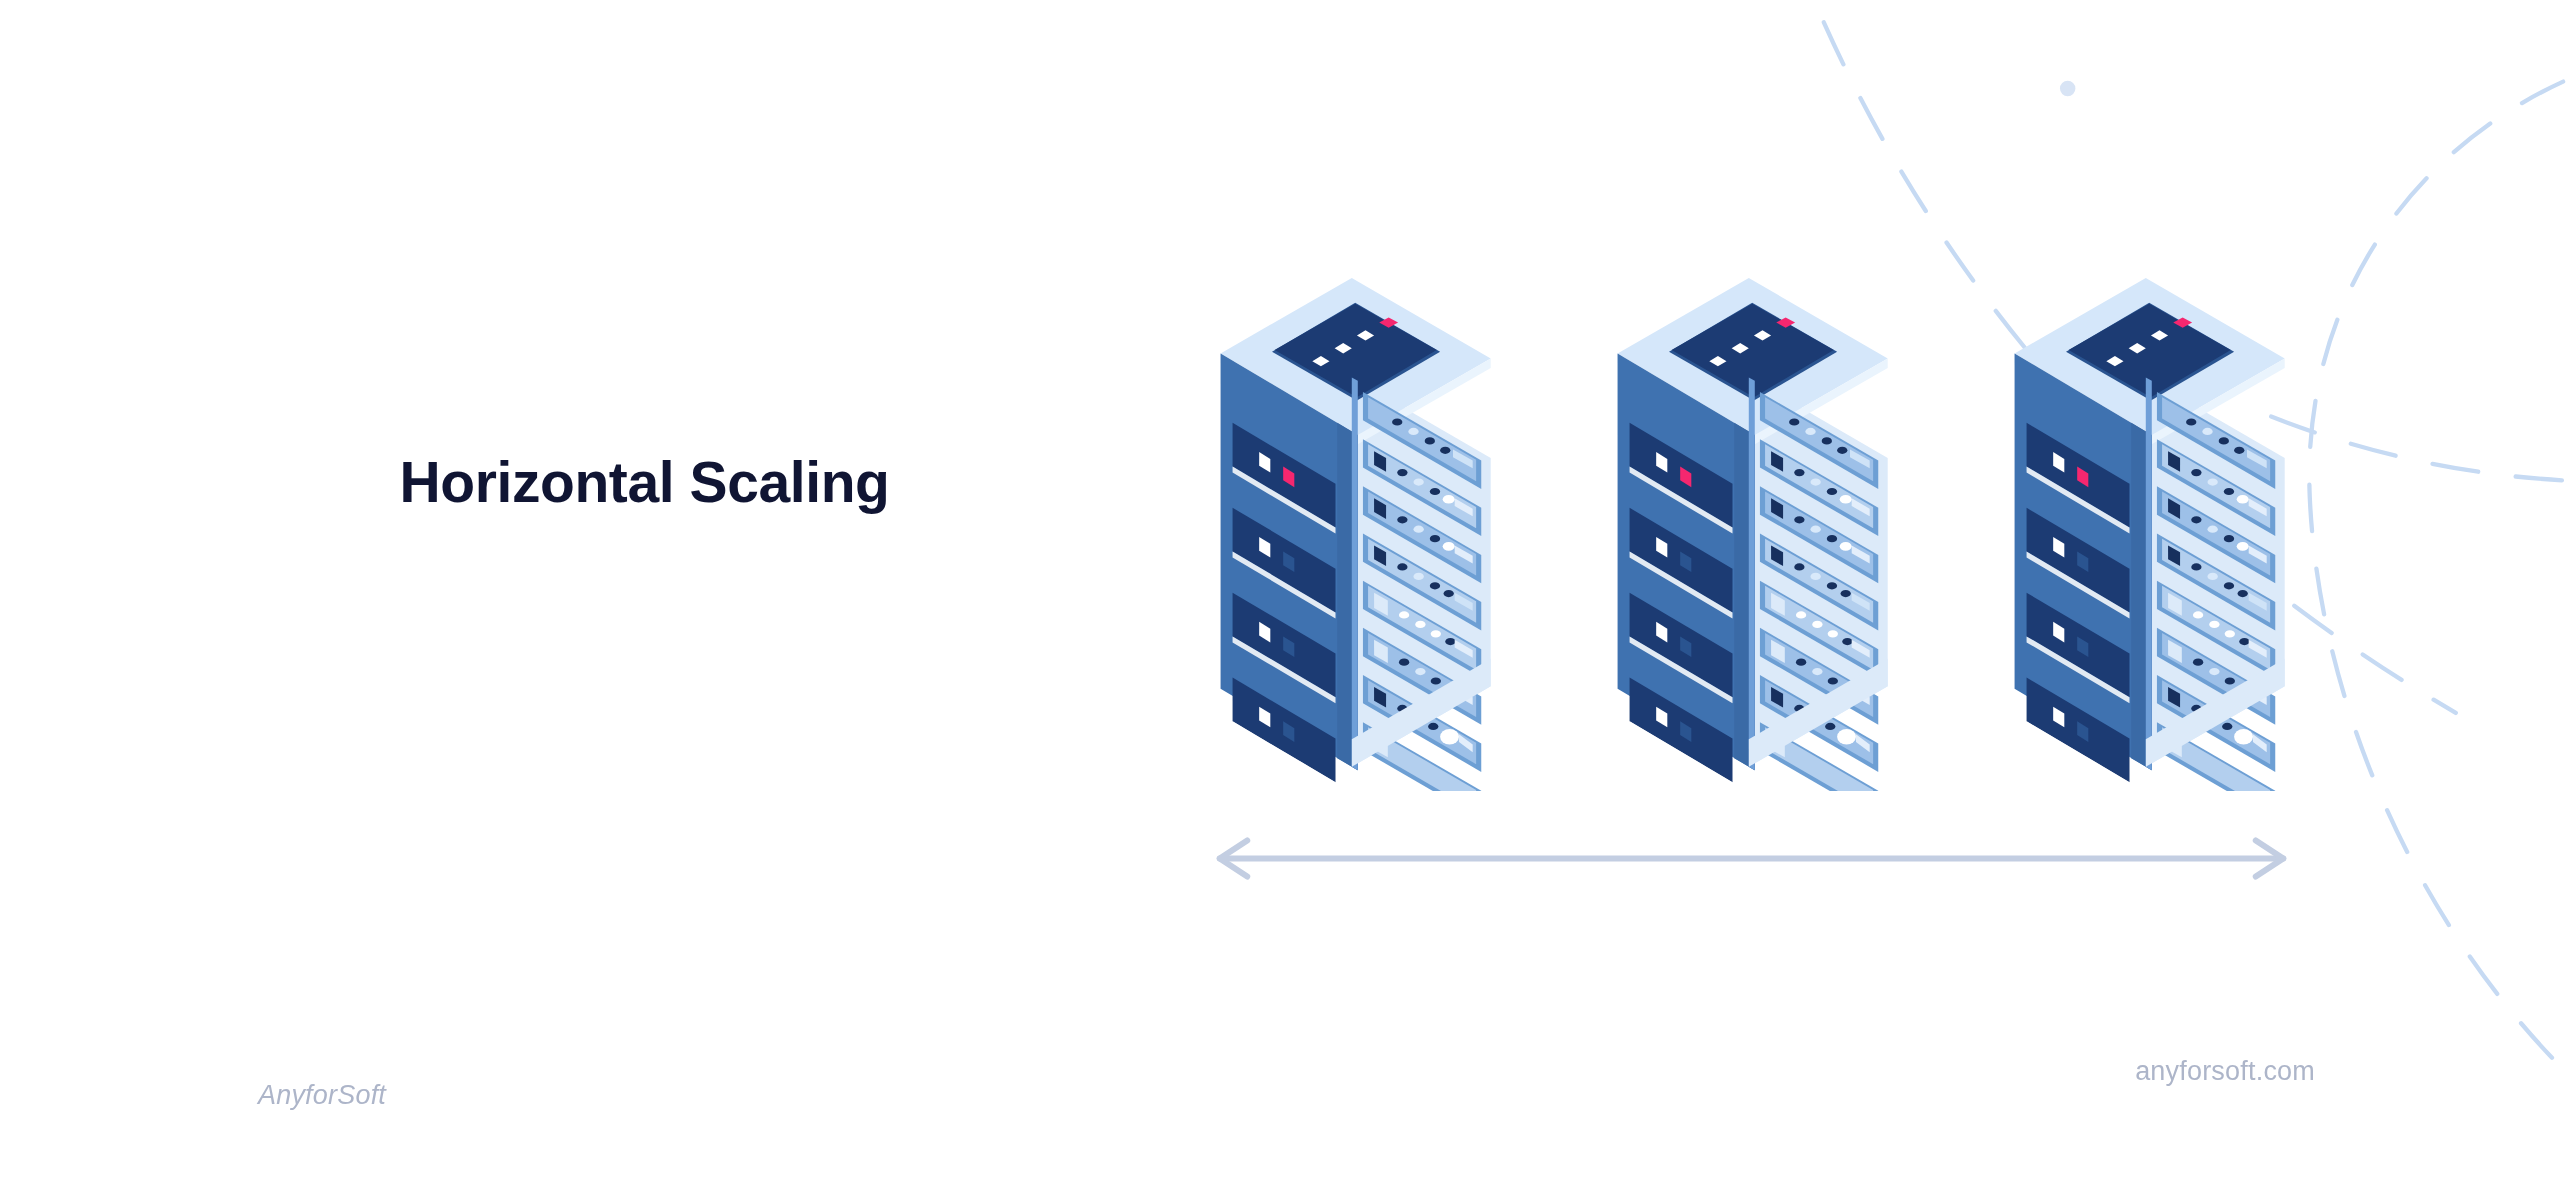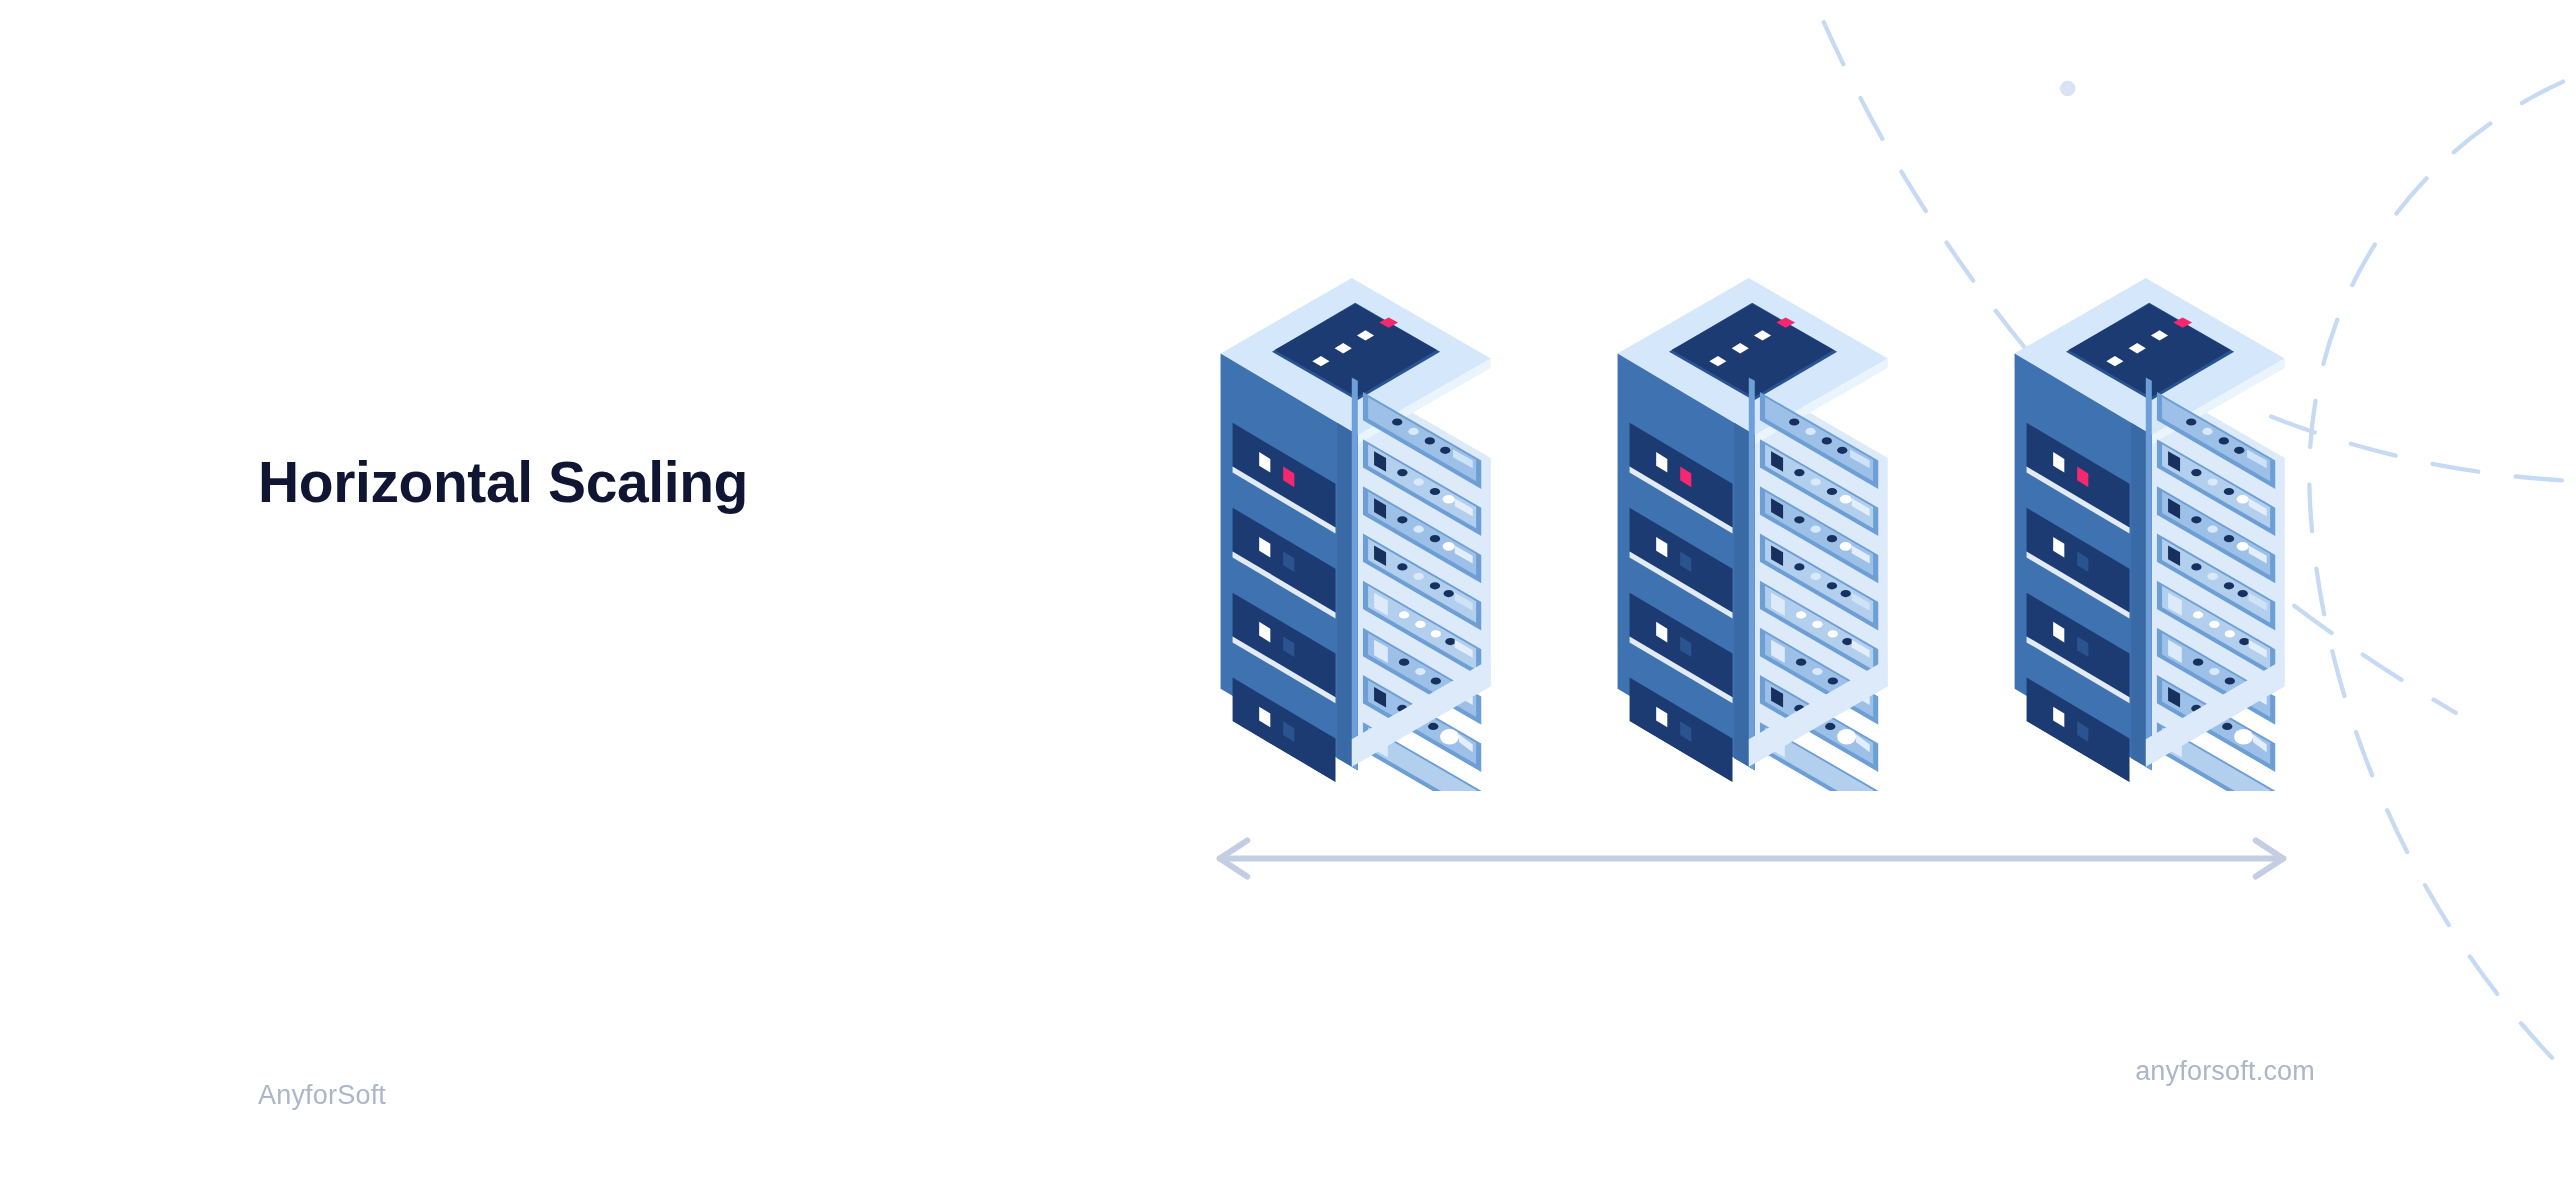--- a/index.html
+++ b/index.html
@@ -20,40 +20,41 @@
     position:absolute; left:0; top:0;
     width:2576px; height:1199px;
     pointer-events:none;
   }
   
   #headline {
     position:absolute;
     left:258px;
     top:451px;
     width:773px;
+    text-align:center;
   }
   #headline .line {
     display:block;
     font-size:57px;
     font-weight:bold;
     letter-spacing:-0.4px;
     line-height:1.12;
     color:#101533;
     white-space:nowrap;
   }
   
   .footer-text {
     position:absolute;
     font-size:27px;
     font-weight:normal;
     color:#adb5c9;
     letter-spacing:0.2px;
     white-space:nowrap;
   }
-  #footer-brand { left:258px; top:1080px; }
+  #footer-brand { left:258px; top:1080px;font-style:italic; }
   #footer-site  { right:261px; top:1056px; }
 
   
   #racks { position:absolute; left:0; top:0; width:2576px; height:1199px; }
   .rack { position:absolute; width:283px; height:515px; }
   .rack svg { display:block; width:283px; height:515px; }
 
   
   #scale-arrow {
     position:absolute;

